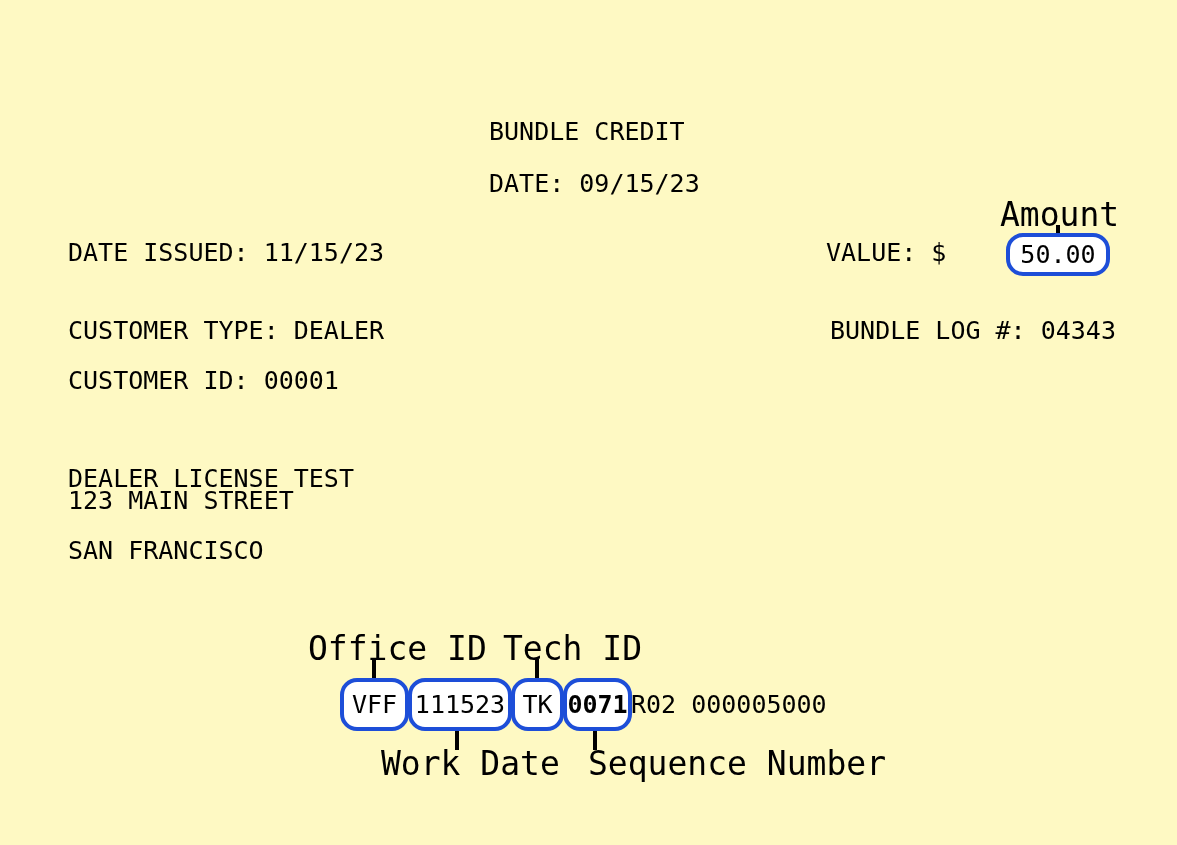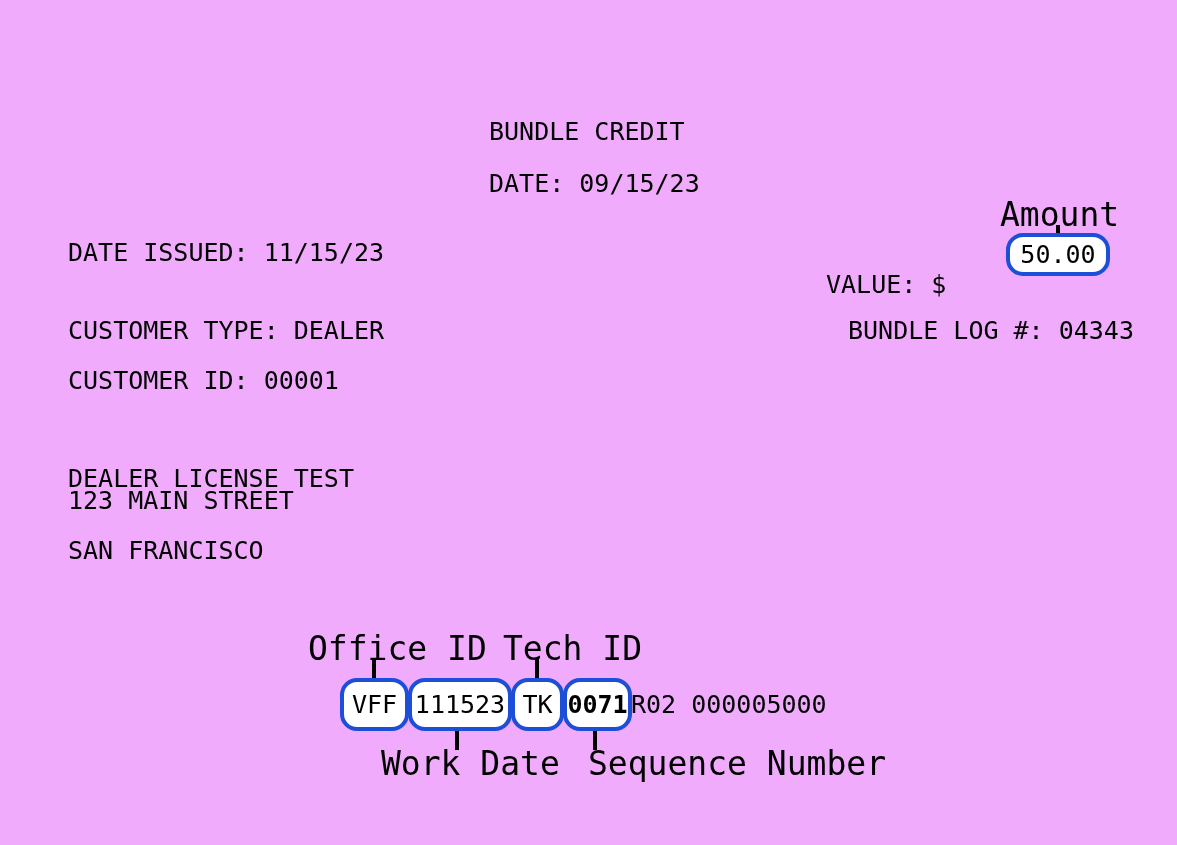--- a/index.html
+++ b/index.html
@@ -6,21 +6,21 @@
   html, body {
     margin: 0;
     padding: 0;
     background: #ffffff;
   }
 
   #page {
     position: relative;
     width: 1177px;
     height: 845px;
-    background: #f0abfc;
+    background: #fef9c3;
     font-family: "DejaVu Sans Mono", "Liberation Mono", monospace;
     font-size: 25px;
     color: #000000;
     overflow: hidden;
   }
 
   
   .txt {
     position: absolute;
     white-space: pre;
@@ -31,22 +31,22 @@
   
   .hdr-title { left: 489px; top: 119px; }
   .hdr-date  { left: 489px; top: 171px; }
 
   
   .f-date-issued { left: 68px;  top: 240px; }
   .f-cust-type   { left: 68px;  top: 318px; }
   .f-cust-id     { left: 68px;  top: 368px; }
 
   
-  .f-value     { left: 826px; top: 240px; margin-top: 32px; }
-  .f-bundlelog { left: 848px; top: 318px; }
+  .f-value     { left: 826px; top: 240px; }
+  .f-bundlelog { left: 830px; top: 318px; }
 
   
   .addr {
     position: absolute;
     left: 68px;
     top: 468px;
     white-space: pre;
     line-height: 22px;
   }
   .addr-city {

